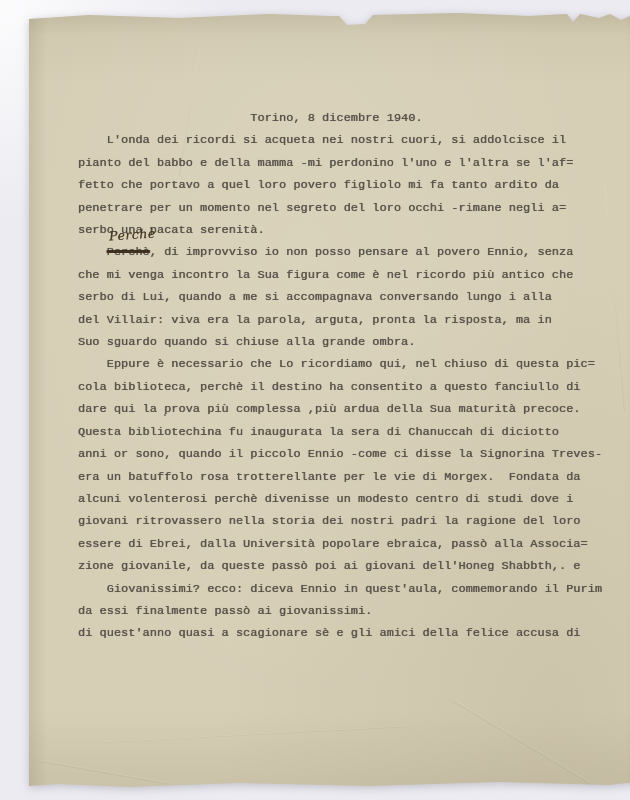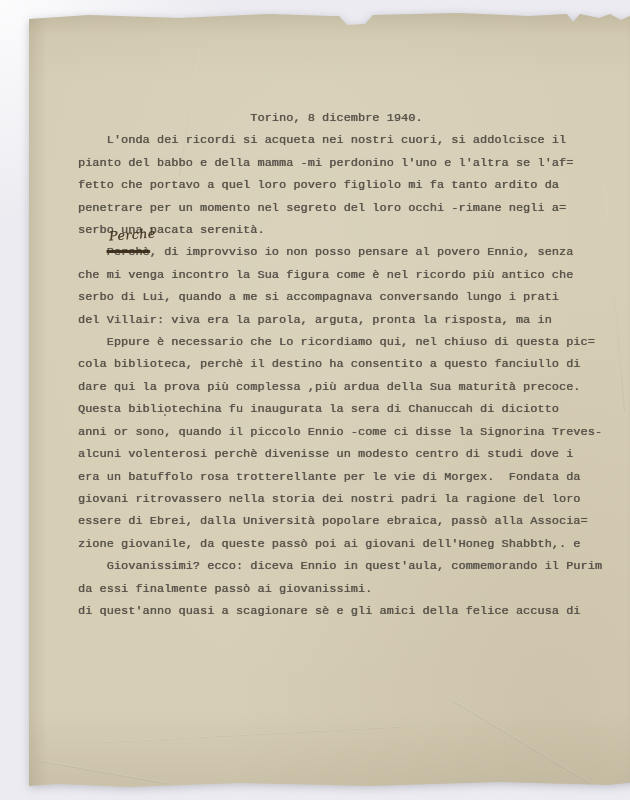--- a/index.html
+++ b/index.html
@@ -104,29 +104,30 @@
       <div class="stray-dot" style="left:135px; top:402px;"></div>
       <div class="typed" id="typed">
           <div class="line">                        Torino, 8 dicembre 1940.</div>
           <div class="line">    L'onda dei ricordi si acqueta nei nostri cuori, si addolcisce il</div>
           <div class="line">pianto del babbo e della mamma -mi perdonino l'uno e l'altra se l'af=</div>
           <div class="line">fetto che portavo a quel loro povero figliolo mi fa tanto ardito da</div>
           <div class="line">penetrare per un momento nel segreto del loro occhi -rimane negli a=</div>
           <div class="line">serbo una pacata serenità.</div>
           <div class="line"><span>    </span><span class="struck">Perchè</span><span class="hand">Perchè</span><span>, di improvviso io non posso pensare al povero Ennio, senza</span></div>
           <div class="line">che mi venga incontro la Sua figura come è nel ricordo più antico che</div>
-          <div class="line">serbo di Lui, quando a me si accompagnava conversando lungo i prati</div>
+          <div class="line">serbo di Lui, quando a me si accompagnava conversando lungo i alla</div>
           <div class="line">del Villair: viva era la parola, arguta, pronta la risposta, ma in</div>
+          <div class="line">Suo sguardo quando si chiuse alla grande ombra.</div>
           <div class="line">    Eppure è necessario che Lo ricordiamo qui, nel chiuso di questa pic=</div>
           <div class="line">cola biblioteca, perchè il destino ha consentito a questo fanciullo di</div>
           <div class="line">dare qui la prova più complessa ,più ardua della Sua maturità precoce.</div>
           <div class="line">Questa bibliotechina fu inaugurata la sera di Chanuccah di diciotto</div>
           <div class="line">anni or sono, quando il piccolo Ennio -come ci disse la Signorina Treves-</div>
+          <div class="line">era un batuffolo rosa trotterellante per le vie di Morgex.  Fondata da</div>
           <div class="line">alcuni volenterosi perchè divenisse un modesto centro di studi dove i</div>
-          <div class="line">era un batuffolo rosa trotterellante per le vie di Morgex.  Fondata da</div>
           <div class="line">giovani ritrovassero nella storia dei nostri padri la ragione del loro</div>
           <div class="line">essere di Ebrei, dalla Università popolare ebraica, passò alla Associa=</div>
           <div class="line">zione giovanile, da queste passò poi ai giovani dell'Honeg Shabbth,. e</div>
           <div class="line">    Giovanissimi? ecco: diceva Ennio in quest'aula, commemorando il Purim</div>
           <div class="line">da essi finalmente passò ai giovanissimi.</div>
           <div class="line">di quest'anno quasi a scagionare sè e gli amici della felice accusa di</div>
         </div>
     </div>
   </div>
 </div>

